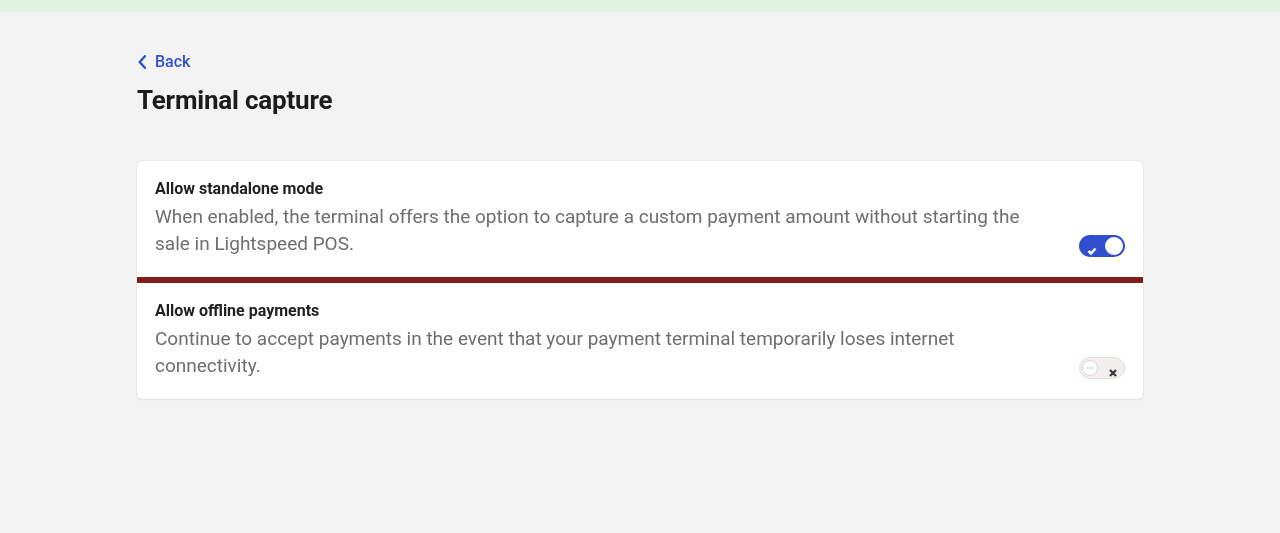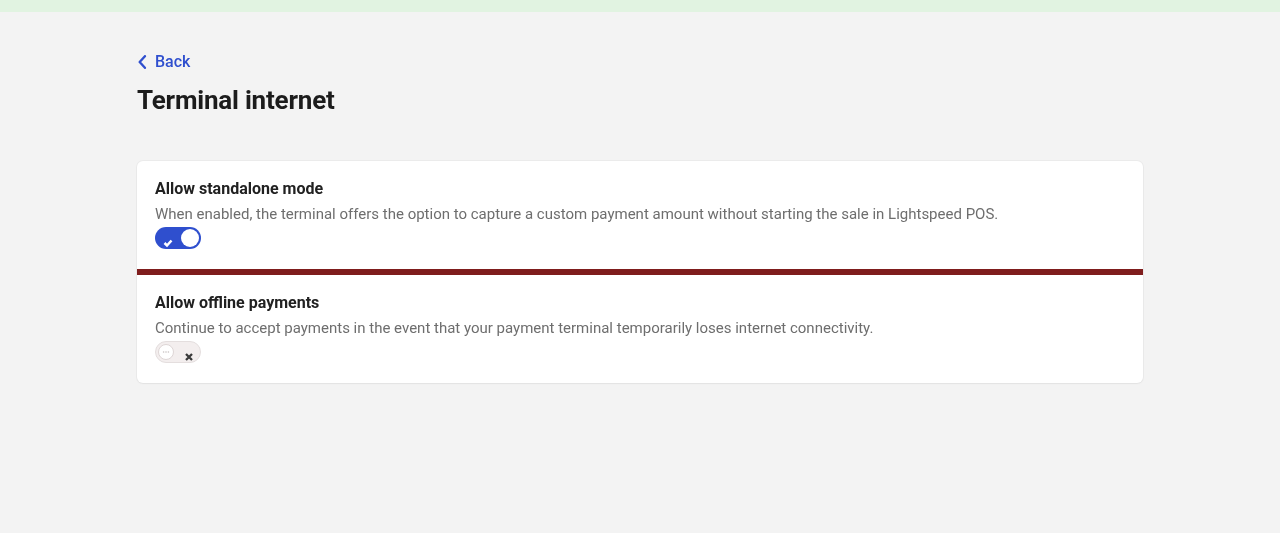--- a/index.html
+++ b/index.html
@@ -4,25 +4,25 @@
 <style>
   * { box-sizing: border-box; margin: 0; padding: 0; }
   html, body { width: 1280px; height: 533px; font-family: -apple-system, BlinkMacSystemFont, "Segoe UI", Roboto, "Helvetica Neue", Arial, sans-serif; }
   body { background: #f3f3f3; }
   .top-banner { height: 12px; background: #e1f3e1; }
   .container { width: 1006px; margin: 0 auto; padding-top: 40px; }
   .back-link { display: inline-flex; align-items: center; color: #2f4fce; font-size: 16px; font-weight: 500; cursor: pointer; margin-bottom: 14px; }
   .back-link svg { width: 10px; height: 14px; fill: #2f4fce; margin-right: 8px; }
   .page-title { font-size: 26px; font-weight: 700; color: #1c1c1c; margin-bottom: 46px; letter-spacing: -0.2px; }
   .card { background: #ffffff; border-radius: 6px; box-shadow: 0 1px 2px rgba(0,0,0,0.04), 0 0 0 1px rgba(0,0,0,0.03); }
-  .row { display: flex; align-items: flex-start; justify-content: space-between; padding: 18px 18px 20px 18px; flex-direction: column; }
+  .row { display: flex; align-items: flex-end; justify-content: space-between; padding: 18px 18px 20px 18px; }
   .row + .row { border-top: 6px solid #7f1d1d; }
   .row-text { flex: 1 1 auto; padding-right: 24px; }
   .row-title { font-size: 16px; font-weight: 700; color: #212121; margin-bottom: 6px; }
-  .row-desc { font-size: 15px; color: #6e6e6e; line-height: 1.4; }
+  .row-desc { font-size: 19px; color: #6e6e6e; line-height: 1.4; }
   
   .toggle-on { position: relative; width: 46px; height: 22px; background: #2f4fce; border-radius: 11px; flex: 0 0 auto; cursor: pointer; margin-top: 2px; }
   .toggle-on .knob { position: absolute; right: 2px; top: 2px; width: 18px; height: 18px; background: #fff; border-radius: 50%; }
   .toggle-on .check { position: absolute; left: 8px; top: 50%; transform: translateY(-50%); width: 10px; height: 10px; }
   .toggle-on .check svg { width: 10px; height: 10px; fill: none; stroke: #fff; stroke-width: 2.5; }
   
   .toggle-off { position: relative; width: 46px; height: 22px; background: #f3eeee; border: 1px solid #e4dede; border-radius: 11px; flex: 0 0 auto; cursor: pointer; margin-top: 2px; }
   .toggle-off .knob { position: absolute; left: 2px; top: 2px; width: 16px; height: 16px; background: #fff; border: 1px solid #ded6d6; border-radius: 50%; display:flex; align-items:center; justify-content:center; }
   .toggle-off .knob svg { width: 8px; height: 8px; stroke: #c8c1c1; fill:none; stroke-width:2;}
   .toggle-off .x { position: absolute; right: 6px; top: 50%; transform: translateY(-50%); width: 10px; height: 10px; }
@@ -34,21 +34,21 @@
 <div class="top-banner"></div>
 
 <div class="container">
   <div class="back-link">
     <svg viewBox="0 0 8 12">
         <path d="M6.5 1 2 6l4.5 5" stroke="#2f4fce" stroke-width="2" fill="none" stroke-linecap="round" stroke-linejoin="round"></path>
       </svg>
     <span>Back</span>
   </div>
 
-  <h1 class="page-title">Terminal internet</h1>
+  <h1 class="page-title">Terminal capture</h1>
 
   <div class="card">
 
     <div class="row">
       <div class="row-text">
         <div class="row-title">Allow standalone mode</div>
         <div class="row-desc">When enabled, the terminal offers the option to capture a custom payment amount without starting the sale in Lightspeed POS.</div>
       </div>
       <div class="toggle-on">
         <span class="check">

